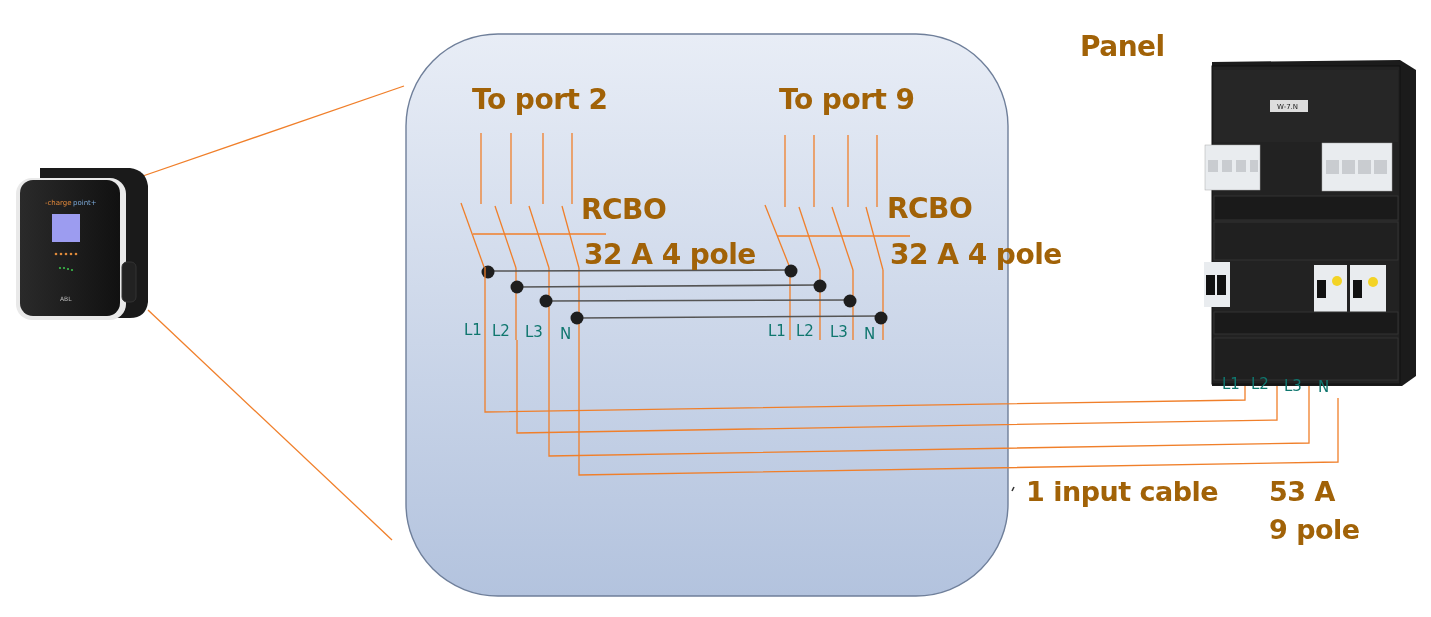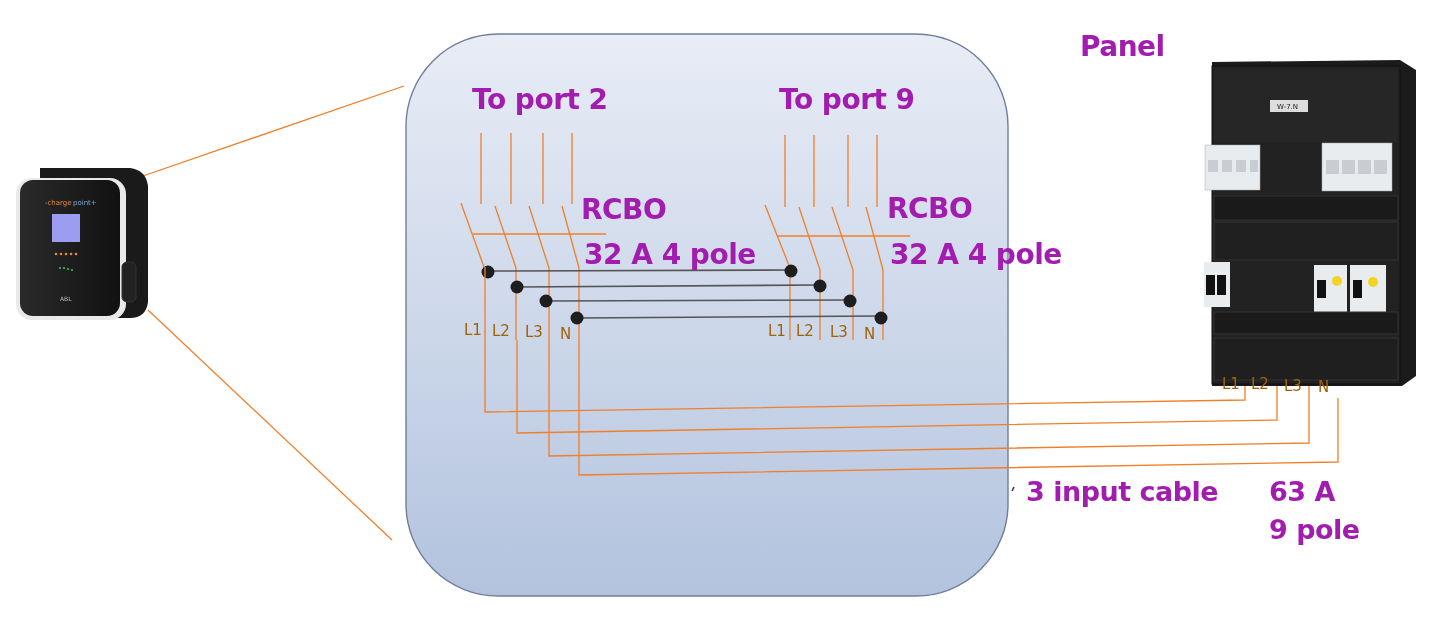--- a/index.html
+++ b/index.html
@@ -1,24 +1,24 @@
 <!DOCTYPE html>
 <html><head>
 <meta charset="utf-8">
 <style>
   html, body { margin: 0; padding: 0; background: #ffffff; }
   body { width: 1431px; height: 617px; position: relative; overflow: hidden;
          font-family: "Liberation Sans", sans-serif; }
   .stage { position: absolute; left: 0; top: 0; width: 1431px; height: 617px; }
   svg { position: absolute; left: 0; top: 0; }
-  .lbl { position: absolute; color: #a21caf; font-weight: bold;
+  .lbl { position: absolute; color: #a16207; font-weight: bold;
          font-family: "DejaVu Sans", sans-serif; white-space: nowrap; letter-spacing: -0.5px; }
   .big { font-size: 28px; }
   .med { font-size: 27px; }
-  .tiny { position: absolute; color: #a16207; font-size: 15px;
+  .tiny { position: absolute; color: #0f766e; font-size: 15px;
           font-family: "DejaVu Sans", sans-serif; white-space: nowrap; }
 </style>
 </head>
 <body>
 
 <div class="stage">
 
 <svg width="1431" height="617" viewBox="0 0 1431 617">
   <defs>
     <linearGradient id="encGrad" x1="0" y1="0" x2="0" y2="1">
@@ -170,17 +170,17 @@
 <div class="tiny" style="left:830px; top:323px;">L3</div>
 <div class="tiny" style="left:864px; top:325px;">N</div>
 
 <div class="lbl big" style="left:1080px; top:30px;">Panel</div>
 
 <div class="tiny" style="left:1222px; top:375px;">L1</div>
 <div class="tiny" style="left:1251px; top:375px;">L2</div>
 <div class="tiny" style="left:1284px; top:377px;">L3</div>
 <div class="tiny" style="left:1318px; top:378px;">N</div>
 
-<div class="lbl med" style="left:1026px; top:476px;">3 input cable</div>
-<div class="lbl med" style="left:1269px; top:476px;">63 A</div>
+<div class="lbl med" style="left:1026px; top:476px;">1 input cable</div>
+<div class="lbl med" style="left:1269px; top:476px;">53 A</div>
 <div class="lbl med" style="left:1269px; top:514px;">9 pole</div>
 
 </div>
 
 </body></html>

